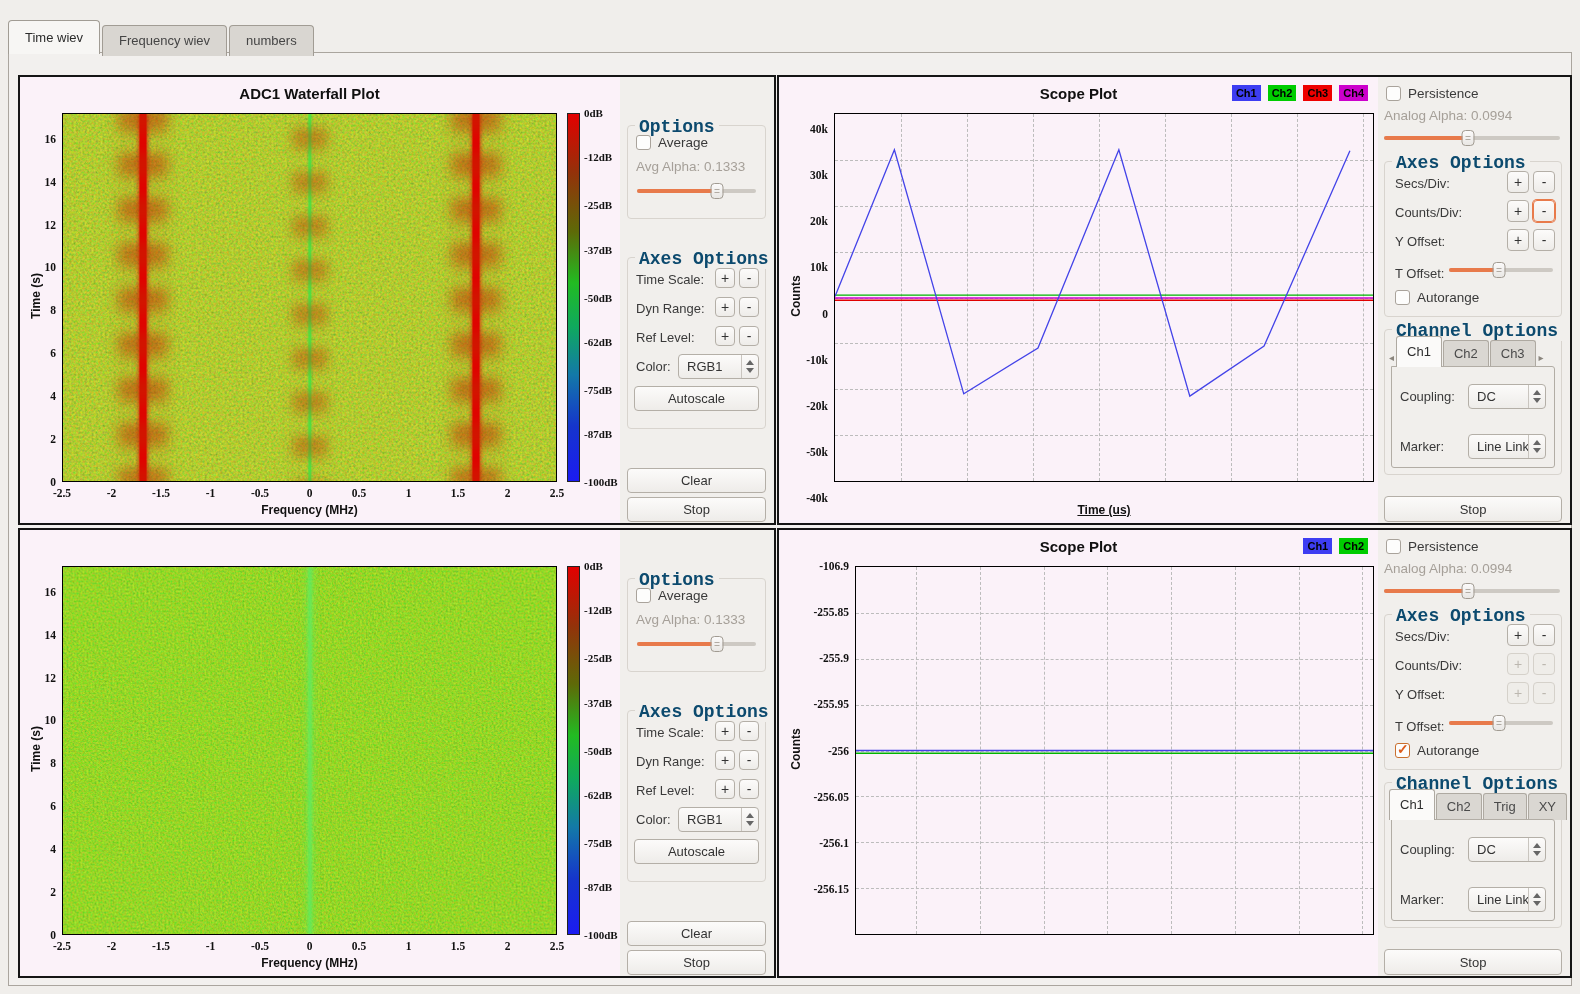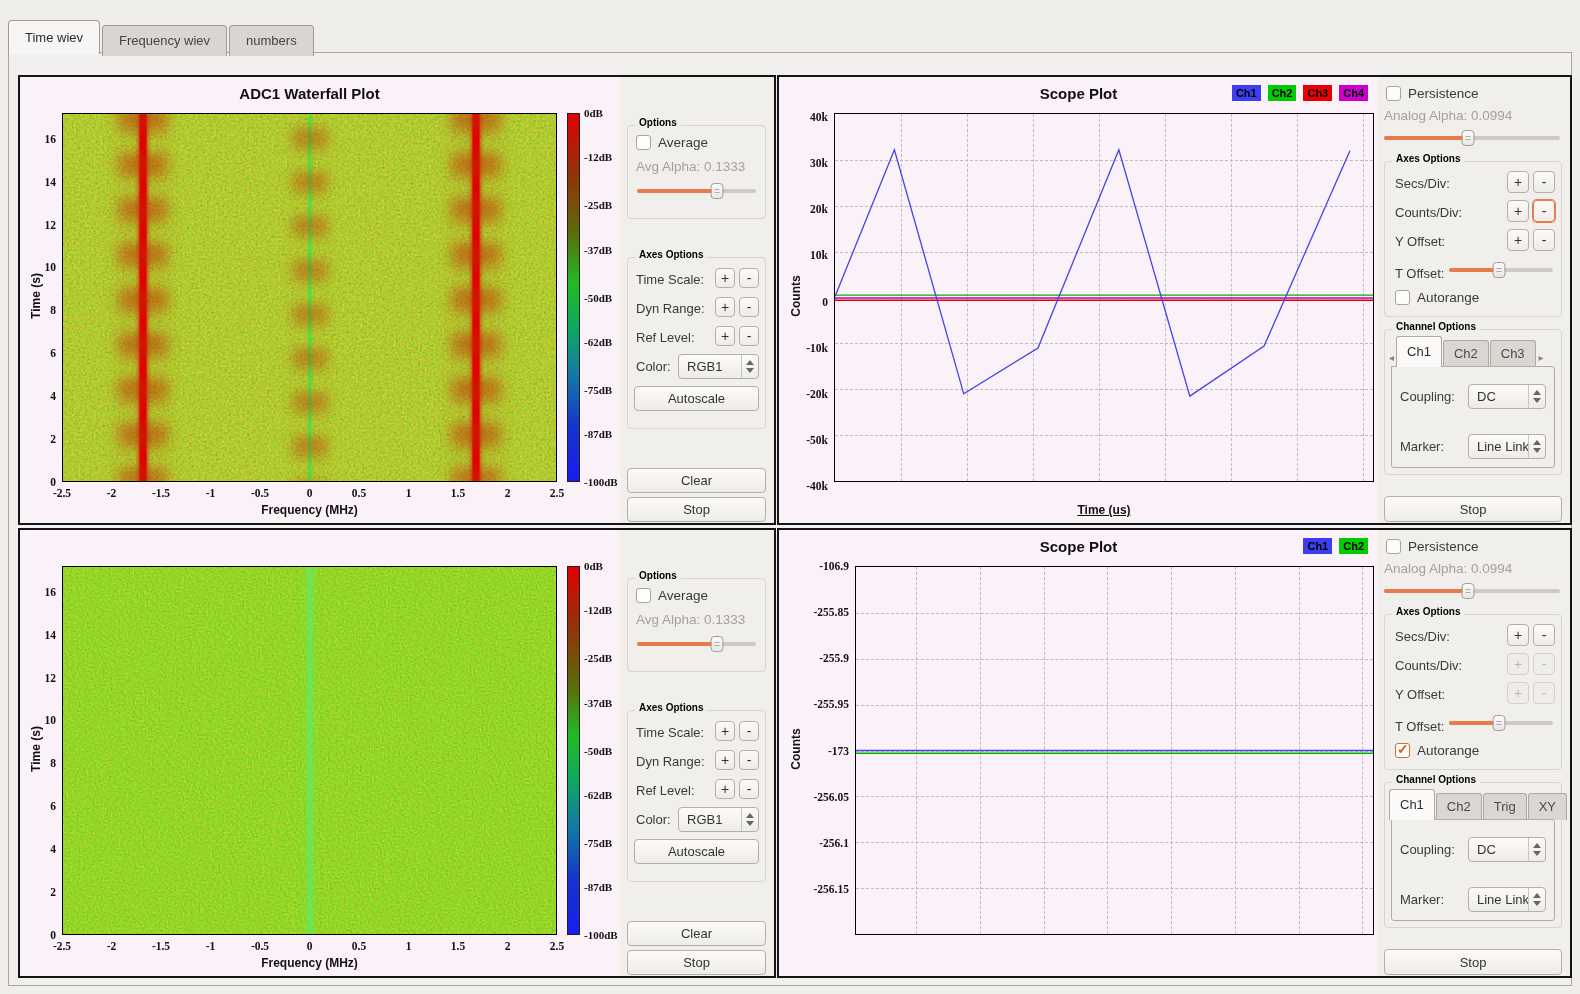--- a/index.html
+++ b/index.html
@@ -41,21 +41,21 @@
     filter:blur(7px);}
   .stripe.greenred{width:3px;background:rgba(70,230,70,.9);box-shadow:0 0 3px rgba(70,230,70,.8);}
   .stripe.greenred::after{content:"";position:absolute;left:-16px;right:-16px;top:14px;bottom:-6px;
     background:repeating-linear-gradient(180deg,rgba(190,45,0,.42) 0 14px,rgba(190,45,0,0) 28px 44px);
     filter:blur(6px);}
   .stripe.green{width:4px;background:rgba(95,235,95,.85);filter:blur(1px);
     box-shadow:0 0 7px 2px rgba(95,235,95,.5);}
   
   .groupbox{position:absolute;border:1px solid #d8d4ce;border-radius:4px;}
   .grouptitle{position:absolute;top:-9px;left:7px;background:#f1efec;padding:0 4px;
-    font-weight:bold;font-size:10px;color:#000000;white-space:nowrap;}
+    font-weight:bold;font-size:18px;color:#0c4a6e;white-space:nowrap;font-family:Liberation Mono, monospace;}
   .btn{position:absolute;background:linear-gradient(#fcfbfa,#eeece9);border:1px solid #b4afa7;
     border-radius:4px;font-size:13px;color:#333;text-align:center;font-family:inherit;padding:0;}
   .sq{position:absolute;width:22px;height:22px;line-height:20px;font-size:14px;}
   .sq20{width:20px;height:20px;line-height:18px;}
   .sq.dis{color:#bcb7af;background:#efede9;border-color:#d5d1ca;}
   .sq.focus{border-color:#e87a4a;box-shadow:0 0 0 1px #e87a4a;}
   .chkrow{position:absolute;display:flex;align-items:center;gap:7px;font-size:13.5px;color:#3a3a3a;}
   .checkbox{width:15px;height:15px;border:1px solid #a9a39b;border-radius:3px;background:#fdfdfc;
     position:relative;flex:0 0 auto;}
   .checkbox.checked{border-color:#c9702f;}
@@ -217,21 +217,21 @@
         <div class="gridh" style="top: 62.5%;"></div>
         <div class="gridh" style="top: 75%;"></div>
         <div class="gridh" style="top: 87.5%;"></div>
         <svg class="series-svg" viewBox="0 0 100 100" preserveAspectRatio="none">
           <polyline points="0.00,50.13 100.00,50.13" fill="none" stroke="#cc00cc" stroke-width="1.3" vector-effect="non-scaling-stroke"></polyline>
           <polyline points="0.00,50.75 100.00,50.75" fill="none" stroke="#e00000" stroke-width="1.3" vector-effect="non-scaling-stroke"></polyline>
           <polyline points="0.00,49.38 100.00,49.38" fill="none" stroke="#00b400" stroke-width="1.3" vector-effect="non-scaling-stroke"></polyline>
           <polyline points="0.00,49.75 11.04,9.75 23.93,76.25 37.73,63.75 52.76,9.75 65.95,76.88 79.75,63.25 95.71,10.00" fill="none" stroke="#4343e8" stroke-width="1.3" vector-effect="non-scaling-stroke"></polyline>
         </svg>
       </div>
-    <div class="yticks" id="sp1-yticks" style="left:0;top:40px;width:52px;height:369px;">
+    <div class="yticks" id="sp1-yticks" style="left:0;top:52px;width:52px;height:369px;">
         <div class="ytick" style="top: 0%;">40k</div>
         <div class="ytick" style="top: 12.5%;">30k</div>
         <div class="ytick" style="top: 25%;">20k</div>
         <div class="ytick" style="top: 37.5%;">10k</div>
         <div class="ytick" style="top: 50%;">0</div>
         <div class="ytick" style="top: 62.5%;">-10k</div>
         <div class="ytick" style="top: 75%;">-20k</div>
         <div class="ytick" style="top: 87.5%;">-50k</div>
         <div class="ytick" style="top: 100%;">-40k</div>
       </div>
@@ -415,21 +415,21 @@
         <svg class="series-svg" viewBox="0 0 100 100" preserveAspectRatio="none">
           <polyline points="0.00,50.75 100.00,50.75" fill="none" stroke="#00b400" stroke-width="1.3" vector-effect="non-scaling-stroke"></polyline>
           <polyline points="0.00,50.00 100.00,50.00" fill="none" stroke="#4343e8" stroke-width="1.3" vector-effect="non-scaling-stroke"></polyline>
         </svg>
       </div>
     <div class="yticks" id="sp2-yticks" style="left:0;top:36px;width:73px;height:369px;">
         <div class="ytick" style="top: 0%;">-106.9</div>
         <div class="ytick" style="top: 12.5%;">-255.85</div>
         <div class="ytick" style="top: 25%;">-255.9</div>
         <div class="ytick" style="top: 37.5%;">-255.95</div>
-        <div class="ytick" style="top: 50%;">-173</div>
+        <div class="ytick" style="top: 50%;">-256</div>
         <div class="ytick" style="top: 62.5%;">-256.05</div>
         <div class="ytick" style="top: 75%;">-256.1</div>
         <div class="ytick" style="top: 87.5%;">-256.15</div>
       </div>
     <div class="axis-ylabel" style="left:-58px;top:212px;">Counts</div>
   </div>
   <div class="side-col" style="left:599px;">
     <div class="chkrow" style="left:8px;top:9px;">
       <span class="checkbox"></span>
       <span>Persistence</span>

